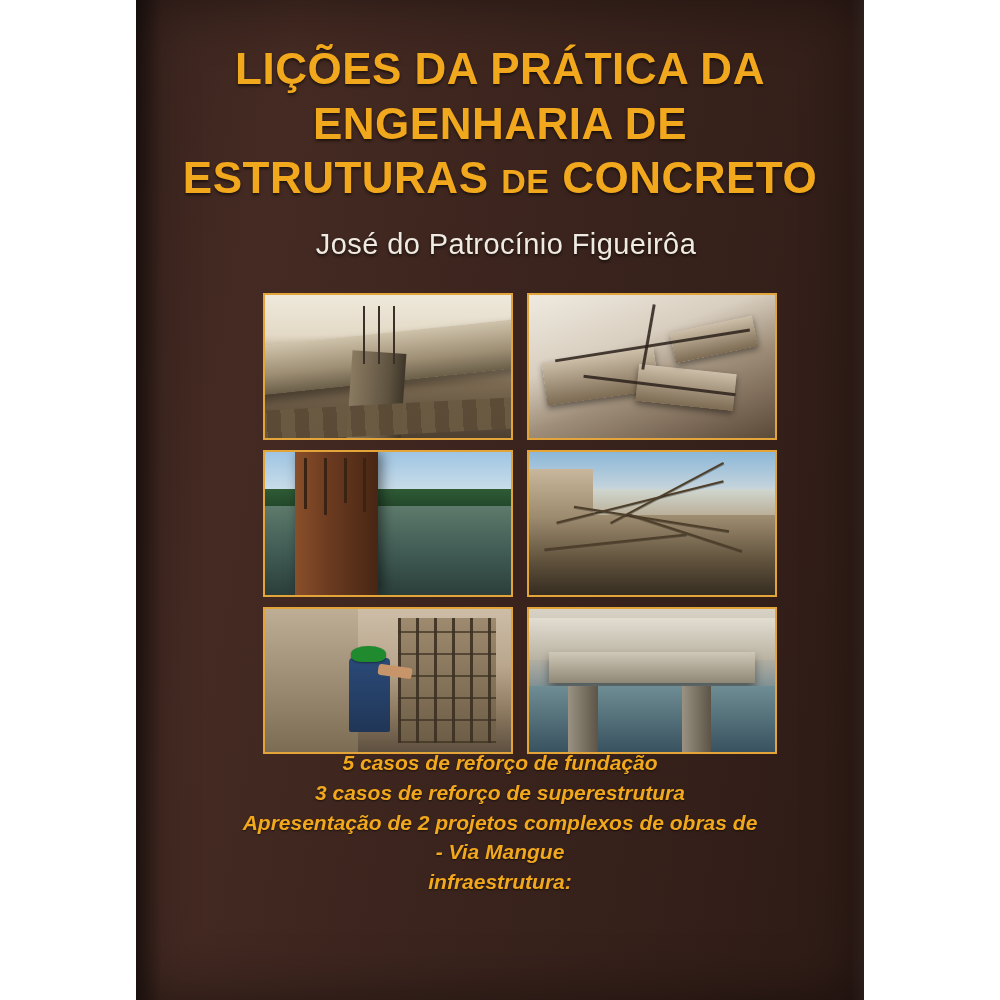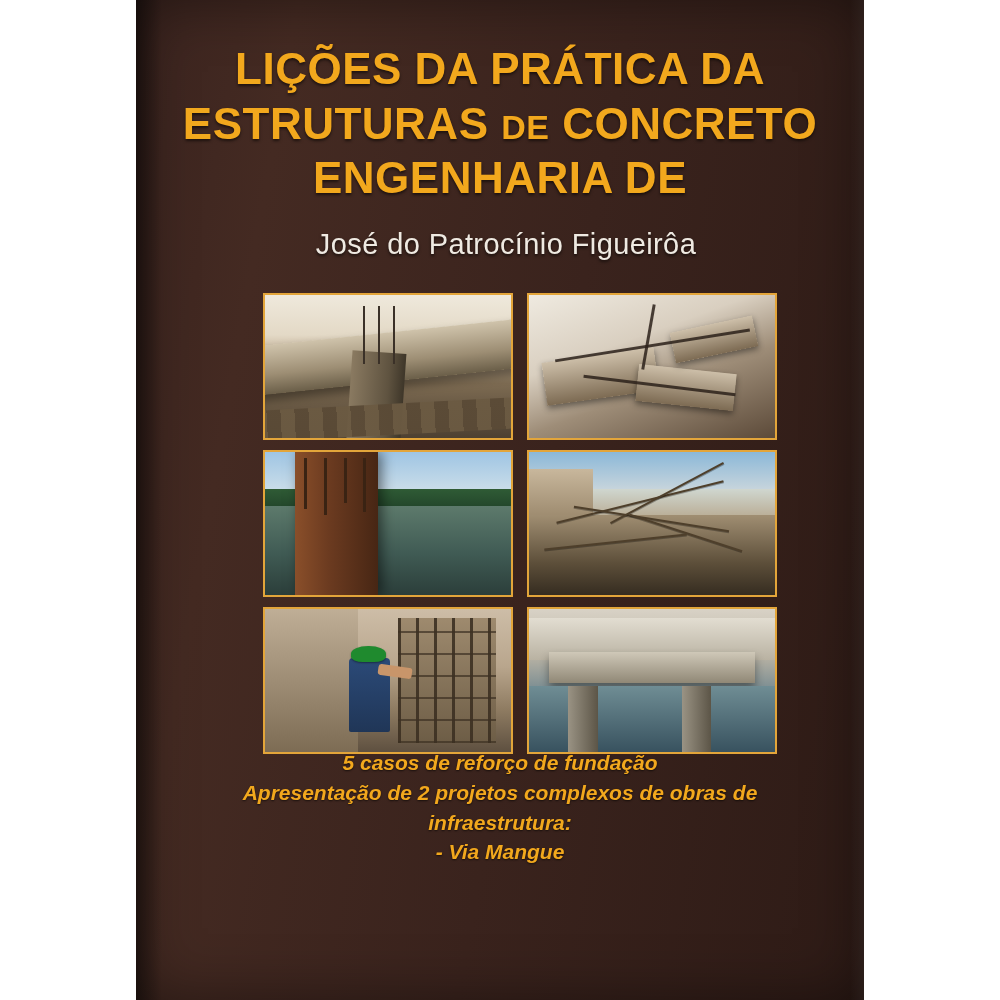--- a/index.html
+++ b/index.html
@@ -243,22 +243,22 @@
     font-style: italic;
   }
 </style>
 </head>
 <body>
 
 <div id="cover">
 
   <div class="title-block">
     <div class="title-line tl1">LIÇÕES DA PRÁTICA DA</div>
+    <div class="title-line tl2">ENGENHARIA DE</div>
     <div class="title-line tl3"><span>ESTRUTURAS </span><span class="small">DE</span><span> CONCRETO</span></div>
-    <div class="title-line tl2">ENGENHARIA DE</div>
   </div>
 
   <div class="author">José do Patrocínio Figueirôa</div>
 
   <div class="photo-grid">
 
     <div class="photo p1">
       <div class="beam"></div>
       <div class="col"></div>
       <div class="rod" style="left:40%;"></div>
@@ -311,18 +311,19 @@
       <div class="beam2"></div>
       <div class="water2"></div>
       <div class="pile2" style="left:16%;"></div>
       <div class="pile2" style="left:62%;"></div>
     </div>
 
   </div>
 
   <div class="blurb">
     <div class="line">5 casos de reforço de fundação</div>
+    <div class="line">3 casos de reforço de superestrutura</div>
     <div class="line">Apresentação de 2 projetos complexos de obras de</div>
+    <div class="line">- Via Mangue</div>
     <div class="line">infraestrutura:</div>
-    <div class="line">- Via Mangue</div>
   </div>
 
 </div>
 
 </body></html>

